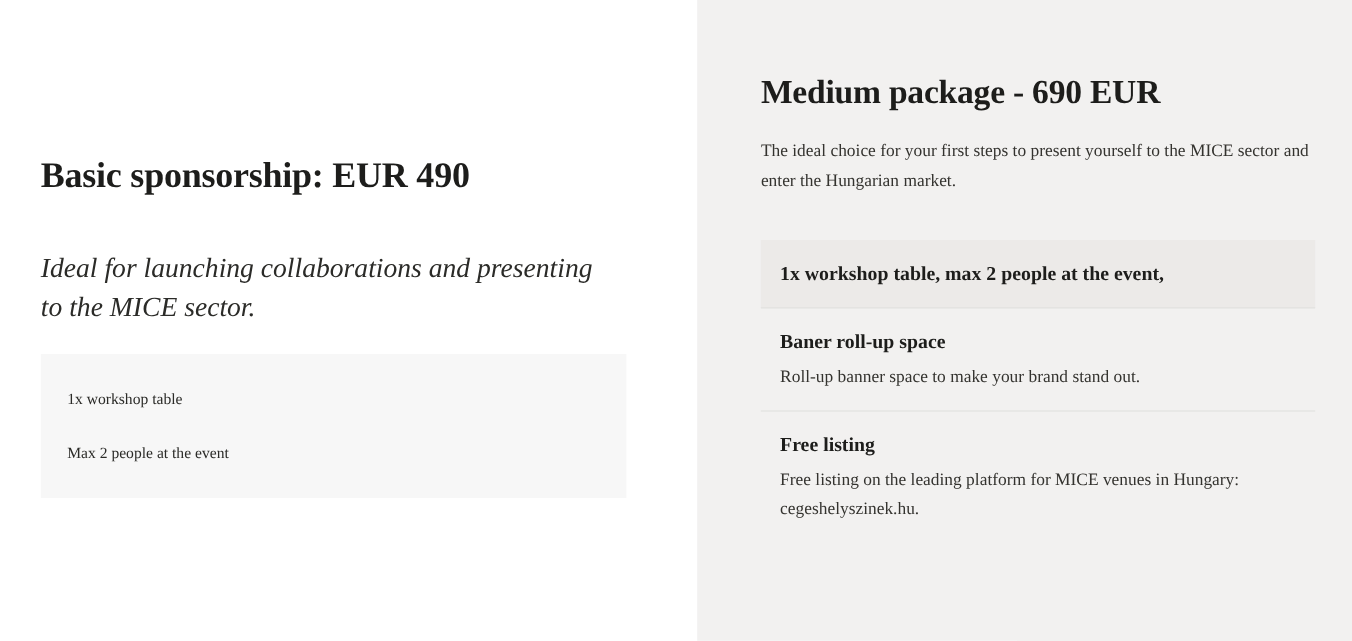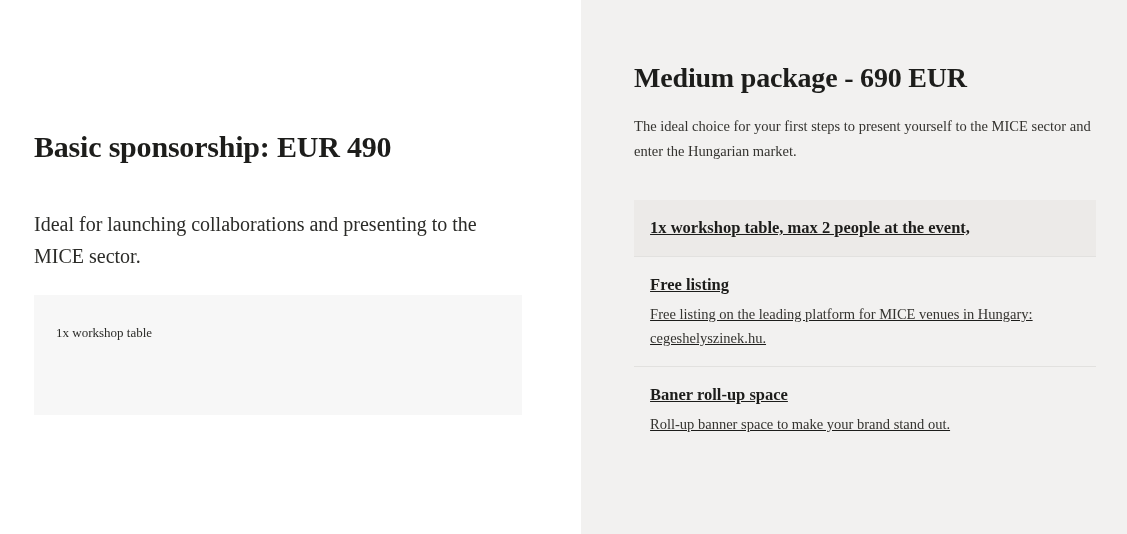--- a/index.html
+++ b/index.html
@@ -38,24 +38,25 @@
     font-weight: bold;
     letter-spacing: -0.2px;
     color: #1d1d1b;
     margin: 0;
   }
   .basic-desc {
     position: absolute;
     left: 34px;
     top: 208px;
     width: 480px;
-    font-size: 20px;
+    font-size: 23px;
     line-height: 32px;
     color: #2b2b28;
     margin: 0;
+    font-style: italic;
   }
   .basic-box {
     position: absolute;
     left: 34px;
     top: 295px;
     width: 488px;
     height: 120px;
     background: #f7f7f7;
     box-sizing: border-box;
     padding: 22px 22px;
@@ -97,21 +98,20 @@
     font-size: 14.5px;
     line-height: 24.5px;
     color: #34332f;
     margin: 0;
   }
   .feature-list {
     position: absolute;
     left: 53px;
     top: 200px;
     width: 462px;
-    text-decoration: underline;
   }
   .feature-item {
     box-sizing: border-box;
     padding: 15px 16px 16px 16px;
     border-bottom: 1px solid #e2e1df;
   }
   .feature-item.highlight {
     background: #eceae8;
     border-bottom: 1px solid #e2e1df;
   }
@@ -139,39 +139,40 @@
 </head>
 <body>
 
 <div class="page">
 
   <div class="panel-left">
     <h2 class="basic-title">Basic sponsorship: EUR 490</h2>
     <p class="basic-desc">Ideal for launching collaborations and presenting to the MICE sector.</p>
     <div class="basic-box">
       <p class="basic-box-line">1x workshop table</p>
+      <p class="basic-box-line">Max 2 people at the event</p>
     </div>
   </div>
 
   <div class="panel-right">
     <h2 class="medium-title">Medium package - 690 EUR</h2>
     <p class="medium-desc">The ideal choice for your first steps to present yourself to the MICE sector and enter the Hungarian market.</p>
 
     <div class="feature-list">
 
       <div class="feature-item highlight">
         <p class="feature-title two-line">1x workshop table, max 2 people at the event,</p>
       </div>
 
       <div class="feature-item">
-        <p class="feature-title">Free listing</p>
-        <p class="feature-sub">Free listing on the leading platform for MICE venues in Hungary: cegeshelyszinek.hu.</p>
+        <p class="feature-title">Baner roll-up space</p>
+        <p class="feature-sub">Roll-up banner space to make your brand stand out.</p>
       </div>
 
       <div class="feature-item">
-        <p class="feature-title">Baner roll-up space</p>
-        <p class="feature-sub">Roll-up banner space to make your brand stand out.</p>
+        <p class="feature-title">Free listing</p>
+        <p class="feature-sub">Free listing on the leading platform for MICE venues in Hungary: cegeshelyszinek.hu.</p>
       </div>
 
     </div>
   </div>
 
 </div>
 
 </body></html>

